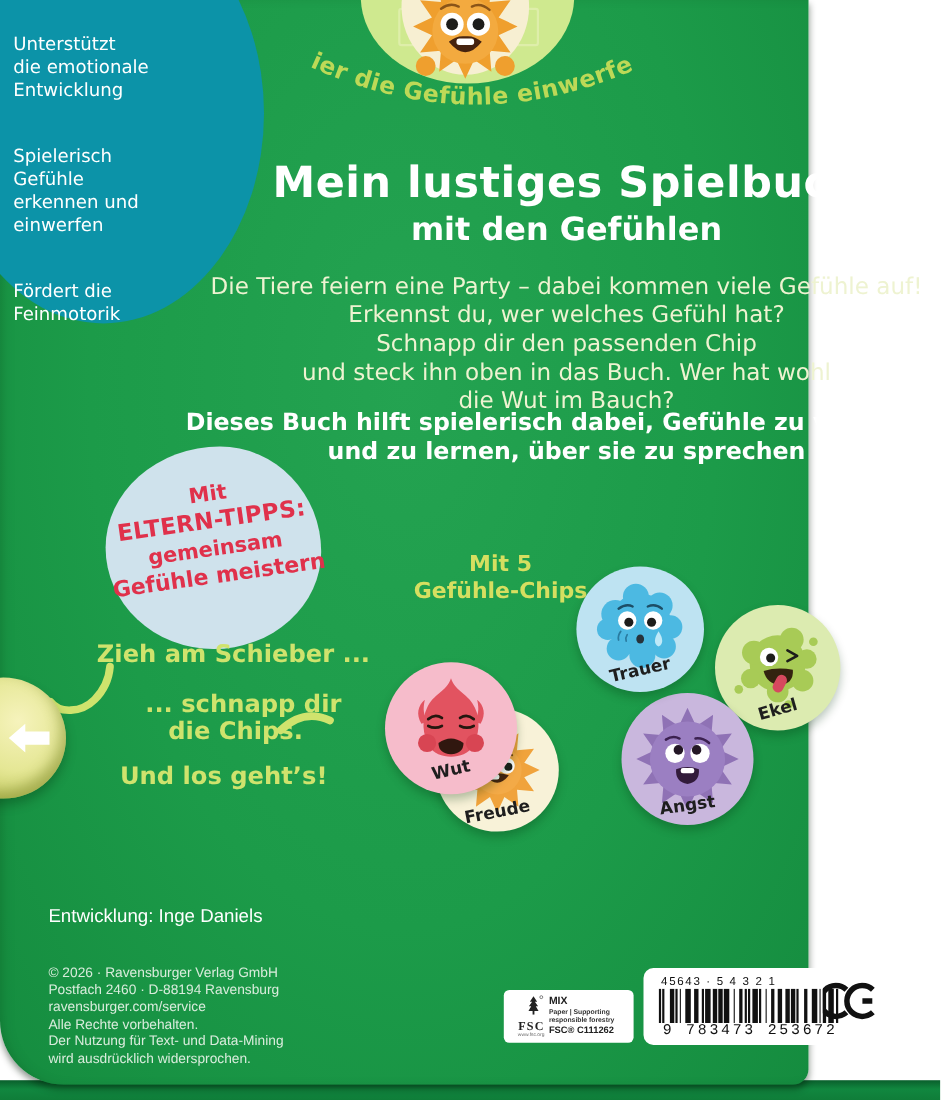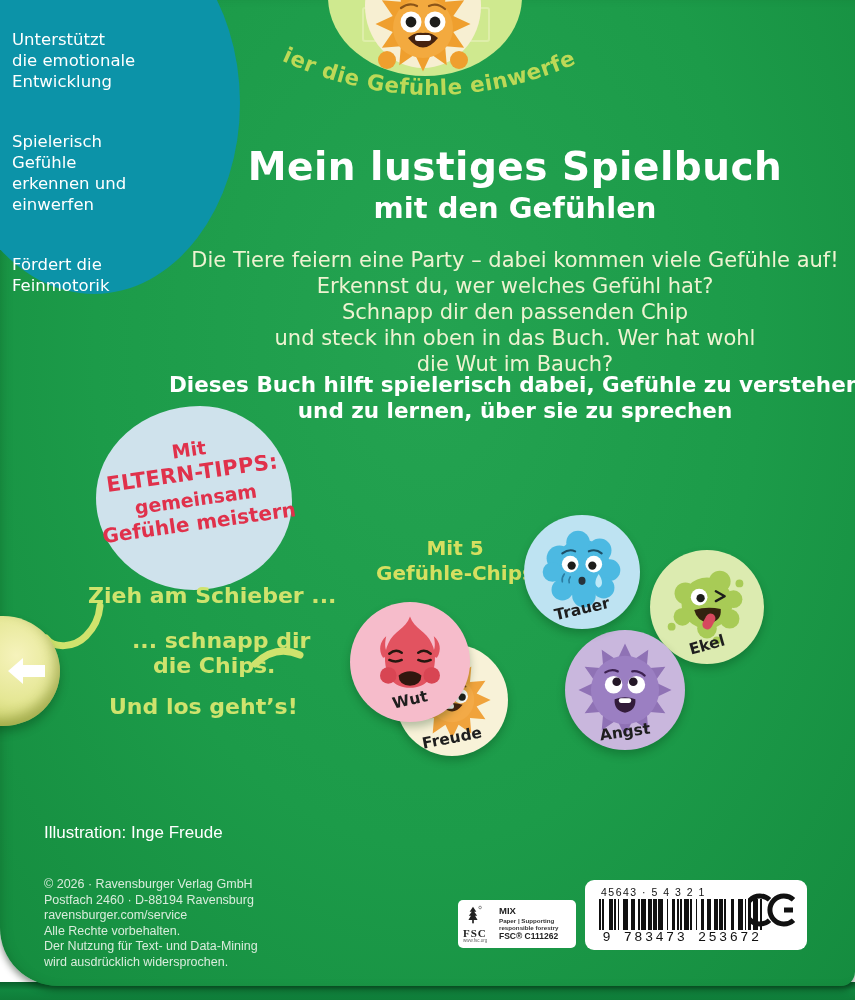--- a/index.html
+++ b/index.html
@@ -1,21 +1,21 @@
 <!DOCTYPE html>
 <html><head>
 <meta charset="utf-8">
 <style>
   html,body{margin:0;padding:0;background:#ffffff;}
   .stage{position:relative;width:855px;height:1000px;overflow:hidden;background:#ffffff;
          font-family:"DejaVu Sans",sans-serif;}
   
   .book-edge{position:absolute;left:0;top:982px;width:855px;height:18px;
              background:linear-gradient(180deg,#0a5f2c 0%,#11873f 45%,#0f7d39 100%);z-index:0;}
-  .cover{position:absolute;left:0;top:0;width:855px;height:986px;z-index:1;
+  .cover{position:absolute;left:0;top:0;width:735px;height:986px;z-index:1;
          background:radial-gradient(ellipse at 50% 35%, #24a351 0%, #1c9b49 55%, #158c3f 100%);
          border-bottom-left-radius:58px;border-bottom-right-radius:14px;
          box-shadow:0 4px 7px rgba(0,20,5,.45), inset 6px 0 14px -8px rgba(0,40,10,.35);}
 
   
   .blob-teal{position:absolute;left:-52px;top:-88px;width:292px;height:382px;border-radius:50%;
              background:#0c93a8;}
   .bullets{position:absolute;left:36px;top:96px;width:185px;}
   .bullet{position:relative;margin-bottom:18px;padding-left:28px;color:#fff;
           font-size:16.5px;line-height:21px;white-space:pre-line;font-weight:500;}
@@ -52,21 +52,21 @@
             border-radius:53% 47% 50% 50% / 50% 52% 48% 50%;}
   .tip-inner{position:absolute;left:0;top:32px;width:100%;text-align:center;color:#e0314b;
              transform:rotate(-8deg);line-height:1.2;}
   .tip-l1{font-size:19px;font-weight:700;}
   .tip-l2{font-size:21px;font-weight:900;letter-spacing:.3px;}
   .tip-l3{font-size:19px;font-weight:700;margin-top:2px;}
   .tip-l4{font-size:20px;font-weight:700;}
 
   
   .chips-label{position:absolute;left:375px;top:500px;width:160px;text-align:center;
-               color:#d6df60;font-size:20px;font-weight:700;line-height:25px;margin-top:36px;}
+               color:#d6df60;font-size:20px;font-weight:700;line-height:25px;}
   .chip{position:absolute;border-radius:50%;box-shadow:0 5px 9px rgba(0,50,15,.28);}
   .chip svg{position:absolute;inset:0;width:100%;height:100%;}
   .chip-label{position:absolute;left:0;right:0;bottom:9px;text-align:center;color:#1e1e1e;
               font-size:15.5px;font-weight:600;}
   .chip-trauer{left:524px;top:515px;width:116px;height:114px;background:#bee3f2;z-index:3;}
   .chip-ekel{left:650px;top:550px;width:114px;height:114px;background:#dcebb0;z-index:2;}
   .chip-wut{left:350px;top:602px;width:120px;height:120px;background:#f6bccb;z-index:4;}
   .chip-freude{left:396px;top:644px;width:112px;height:112px;background:#f8f2d8;z-index:3;}
   .chip-angst{left:565px;top:630px;width:120px;height:120px;background:#c9b7dd;z-index:2;}
 
@@ -88,21 +88,21 @@
   
   .credits{position:absolute;left:44px;top:820px;color:#ffffff;
            font-family:"Liberation Sans",sans-serif;font-size:17px;line-height:26px;font-weight:400;}
   .imprint{position:absolute;left:44px;top:877px;color:#d9ecdc;
            font-family:"Liberation Sans",sans-serif;font-size:12.5px;line-height:15.5px;}
 
   
   .fsc-box{position:absolute;left:458px;top:900px;width:118px;height:48px;background:#fff;border-radius:5px;
            display:flex;align-items:center;padding:2px 5px;box-sizing:border-box;gap:4px;
            font-family:"Liberation Sans",sans-serif;color:#222;}
-  .fsc-left{width:32px;text-align:left;line-height:1;}
+  .fsc-left{width:32px;text-align:right;line-height:1;}
   .fsc-acronym{font-family:"Liberation Serif",serif;font-size:11px;font-weight:700;letter-spacing:1px;}
   .fsc-url{font-size:4.5px;color:#666;}
   .fsc-right{flex:1;text-align:left;line-height:1.15;}
   .fsc-mix{font-size:9.5px;font-weight:700;}
   .fsc-desc{font-size:6.2px;line-height:7px;white-space:pre-line;font-weight:700;color:#333;}
   .fsc-cert{font-size:8.5px;font-weight:700;margin-top:1px;}
 
   .barcode-box{position:absolute;left:585px;top:880px;width:222px;height:70px;background:#fff;border-radius:9px;
                font-family:"Liberation Sans",sans-serif;color:#111;}
   .bc-top{position:absolute;left:16px;top:6px;font-size:10.5px;letter-spacing:1.5px;}
@@ -305,21 +305,21 @@
     </svg>
 
     <div class="slider-tab">
       <div class="tab-circle"></div>
       <svg class="tab-arrow" width="40" height="28" viewBox="0 0 40 28">
         <path d="M16,1 L16,8 L38,8 L38,20 L16,20 L16,27 L1,14 Z" fill="#ffffff"></path>
       </svg>
     </div>
 
     <div class="credits">
-      <div>Illustration: Inge Freude</div>
+      <div>Entwicklung: Inge Daniels</div>
     </div>
 
     <div class="imprint">
       <div>© 2026 · Ravensburger Verlag GmbH</div>
       <div>Postfach 2460 · D-88194 Ravensburg</div>
       <div>ravensburger.com/service</div>
       <div>Alle Rechte vorbehalten.</div>
       <div>Der Nutzung für Text- und Data-Mining</div>
       <div>wird ausdrücklich widersprochen.</div>
     </div>

